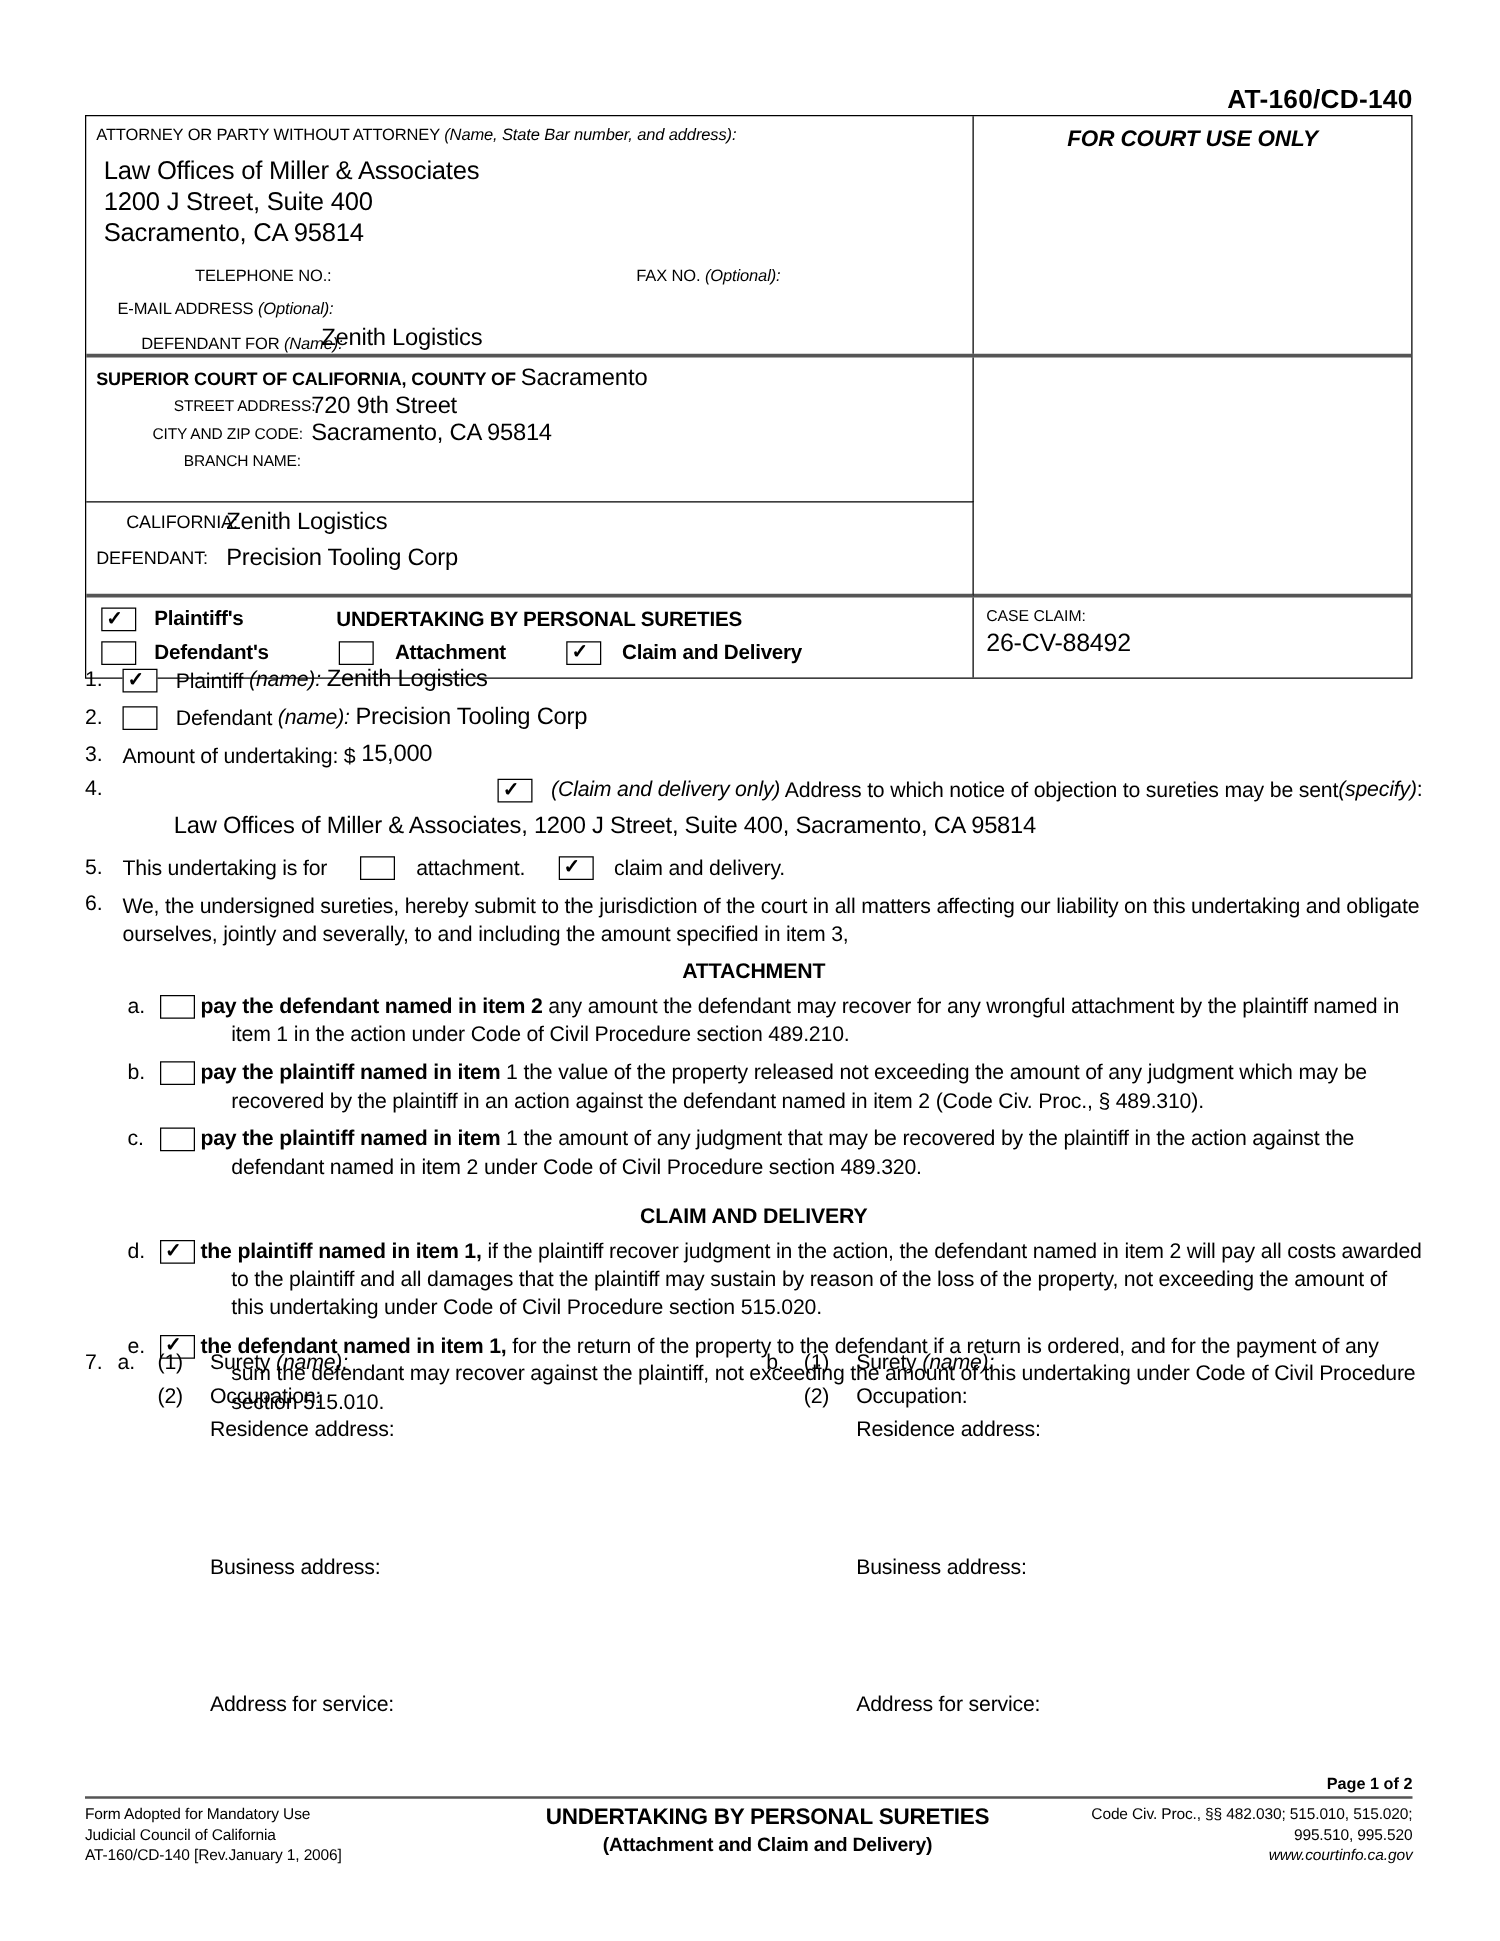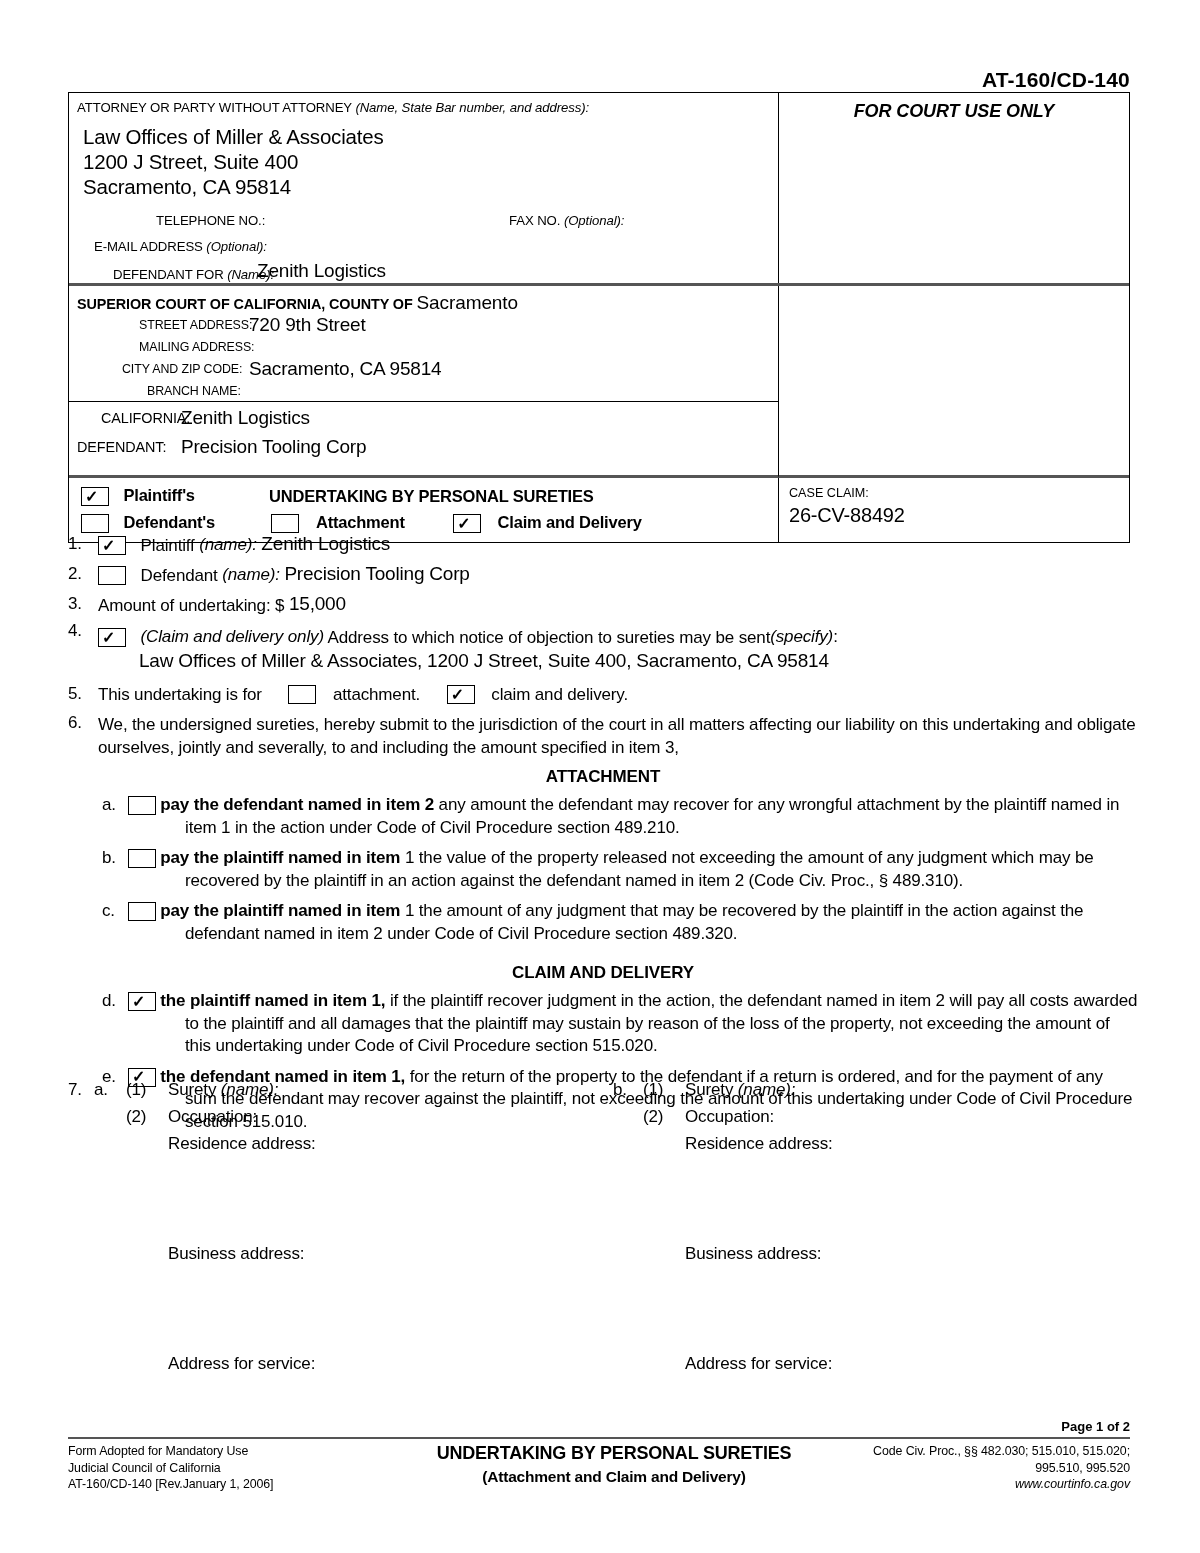--- a/index.html
+++ b/index.html
@@ -319,24 +319,20 @@
       <div class="cap-left court-box thinline">
         <div class="court-title">
           <span>SUPERIOR COURT OF CALIFORNIA, COUNTY OF</span>
           <span class="cty">Sacramento</span>
         </div>
         <div class="court-line" style="margin-top:4px">
           <span class="cl-lbl" style="left:62px;">STREET ADDRESS:</span>
           <span class="cl-val" style="left:172px;">720 9th Street</span>
         </div>
         <div class="court-line">
-          <span class="cl-lbl" style="left:62px;">MAILING ADDRESS:</span>
-          <span class="cl-val" style="left:172px;"></span>
-        </div>
-        <div class="court-line">
           <span class="cl-lbl" style="left:45px;">CITY AND ZIP CODE:</span>
           <span class="cl-val" style="left:172px;">Sacramento, CA 95814</span>
         </div>
         <div class="court-line">
           <span class="cl-lbl" style="left:70px;">BRANCH NAME:</span>
           <span class="cl-val" style="left:172px;"></span>
         </div>
       </div>
       <div class="cap-right"></div>
     </div>
@@ -405,21 +401,21 @@
       <span class="num">3.</span>
       <span class="item-body">
         <span class="it-text">Amount of undertaking:  $</span>
         <span class="val-inline">15,000</span>
       </span>
     </div>
 
     <div class="item" style="margin-top:4px">
       <span class="num">4.</span>
       <div class="item-body">
-        <div style="height:27px;line-height:32px;">
+        <div style="height:27px;line-height:22px;text-align:right;">
           <span class="cb checked inline-cb"></span>
           <i class="it">(Claim and delivery only)</i><span class="it-text"> Address to which notice of objection to sureties may be sent</span><i class="it">(specify)</i><span>:</span>
         </div>
         <div style="padding-left:41px;font-size:19px;letter-spacing:-0.2px;line-height:26px;">Law Offices of Miller &amp; Associates, 1200 J Street, Suite 400, Sacramento, CA 95814</div>
       </div>
     </div>
 
     <div class="item row1" style="margin-top:6px">
       <span class="num">5.</span>
       <span class="item-body">

